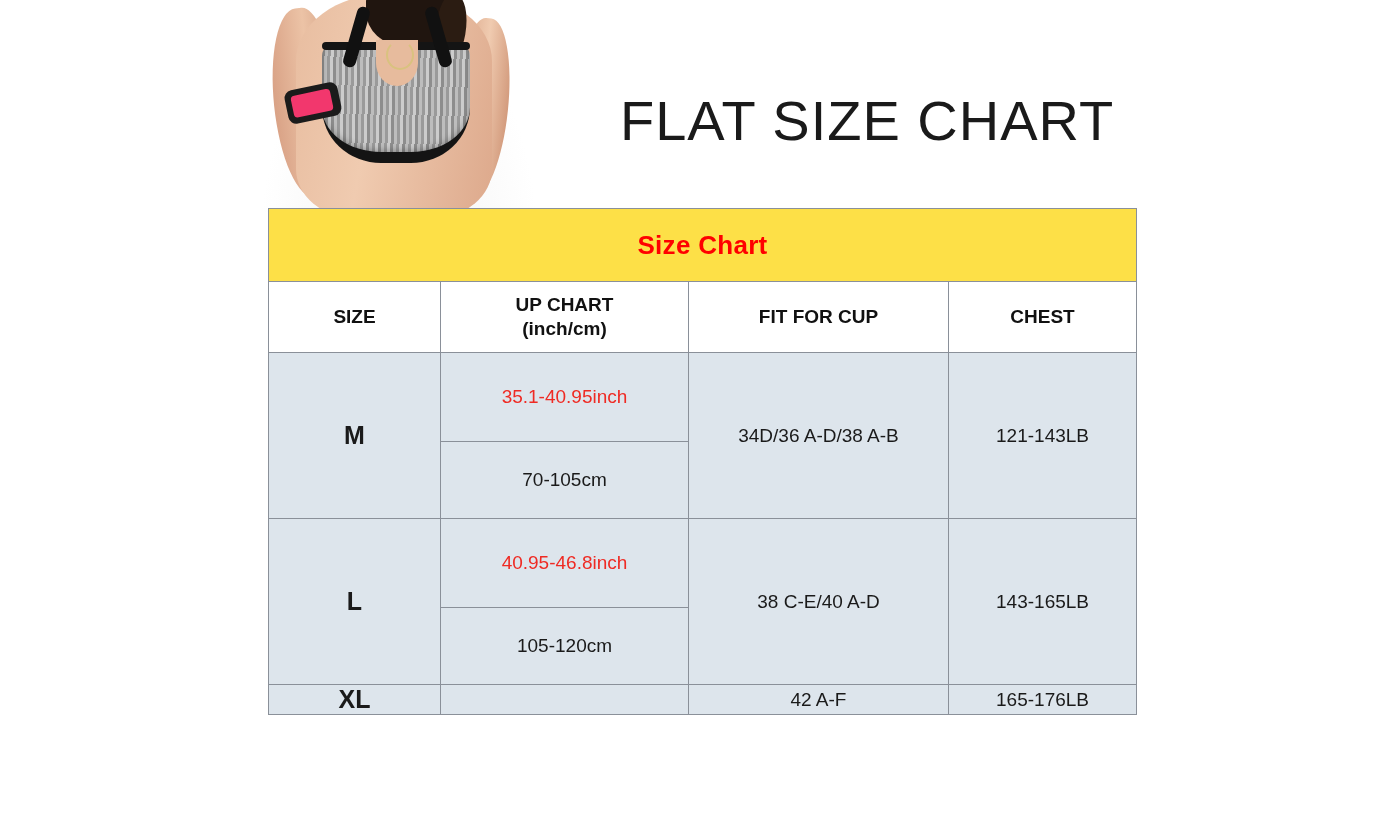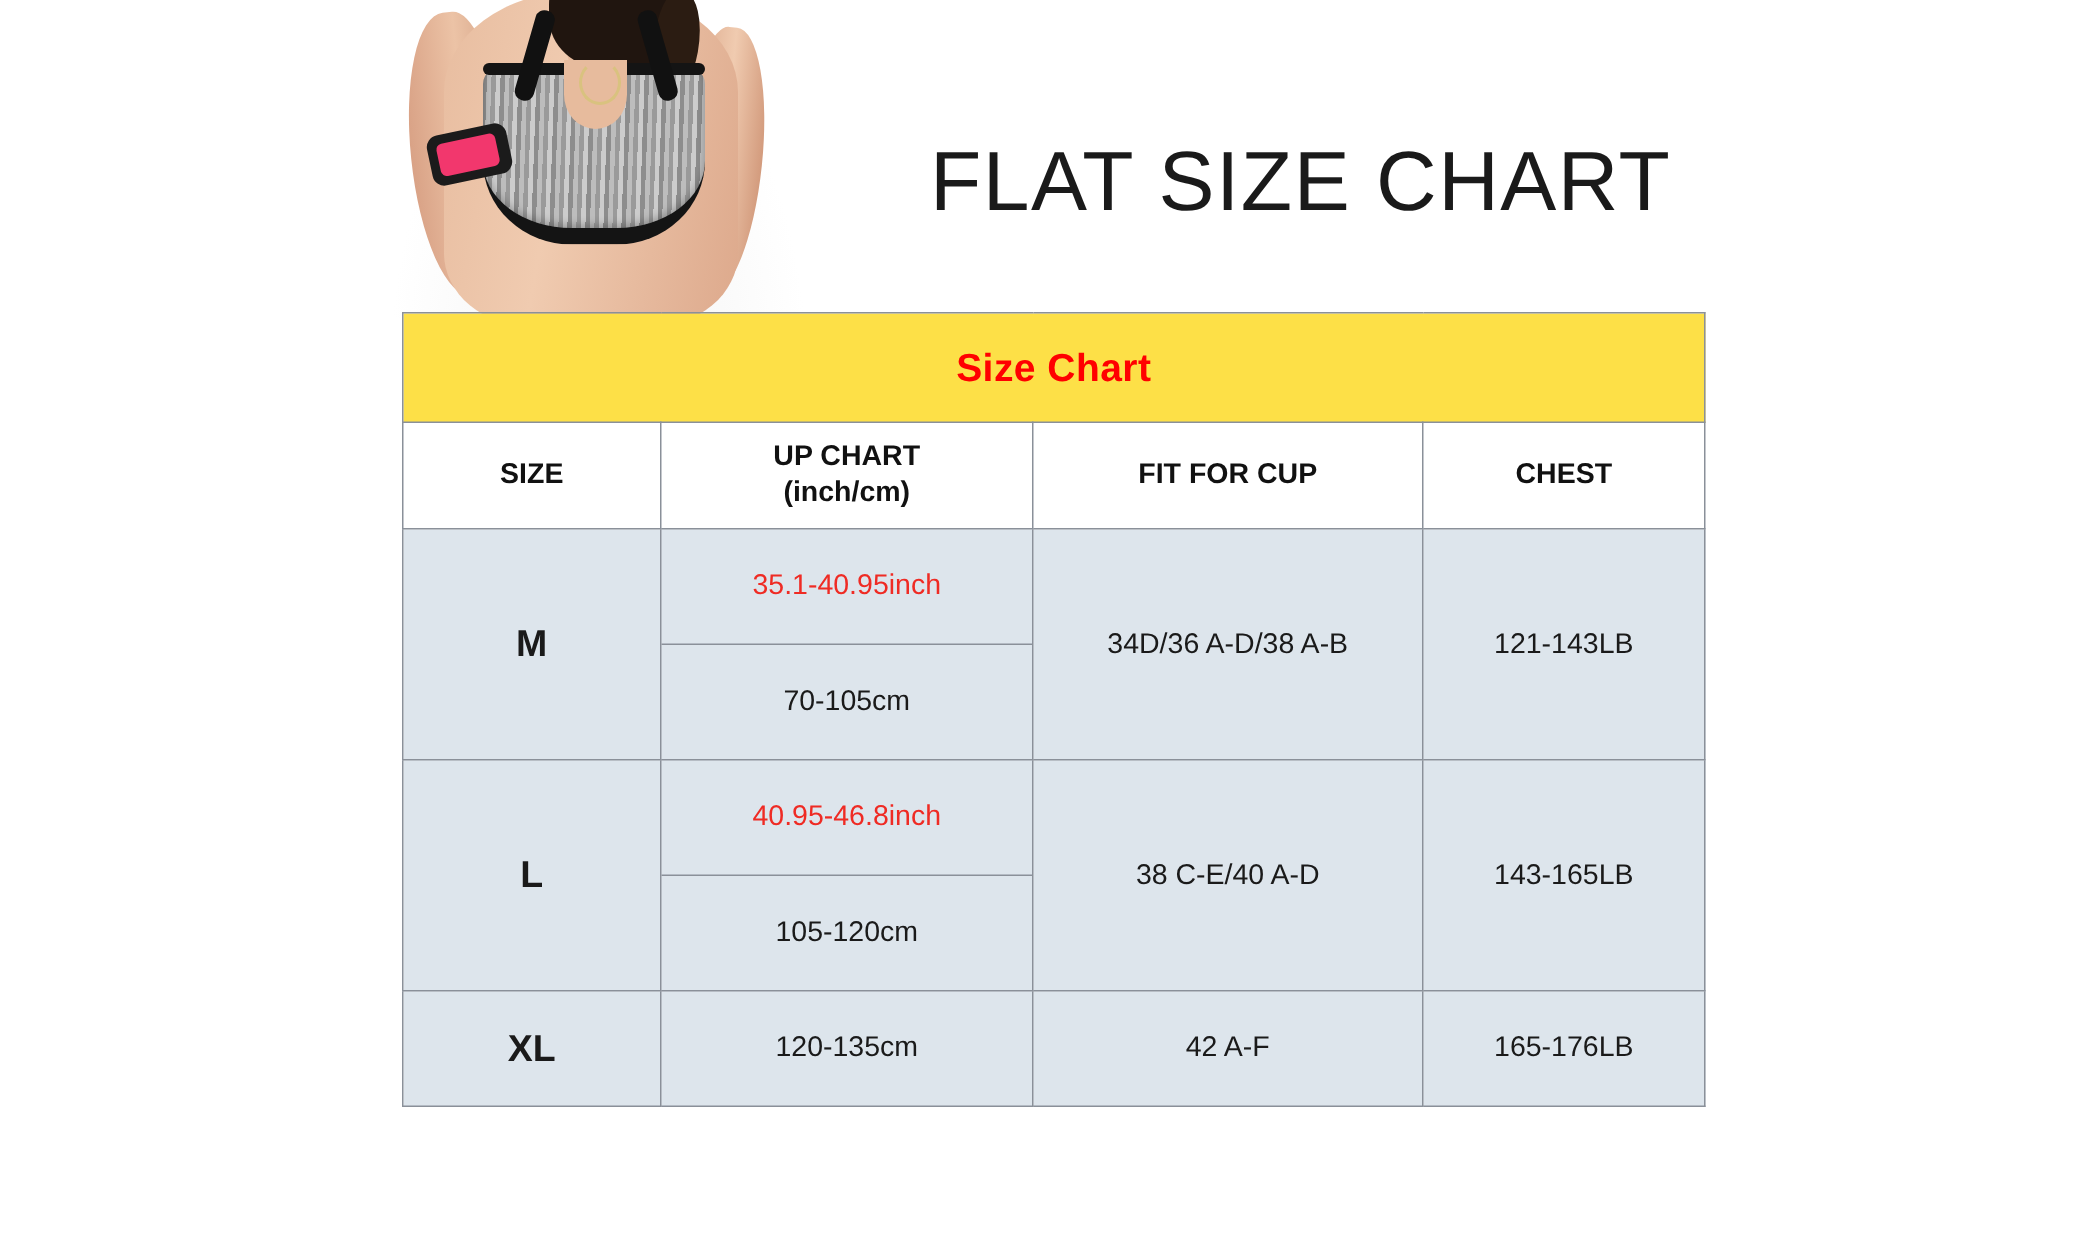--- a/index.html
+++ b/index.html
@@ -227,21 +227,21 @@
     background: #dde5ec;
     color: #1a1a1a;
     font-size: 19px;
   }
   .size-cell {
     font-size: 25px;
     font-weight: bold;
   }
   .inch {
     color: #ef2b24;
-    height: 76px;
+    height: 88px;
     font-size: 19px;
   }
   .cm {
     height: 76px;
     font-size: 19px;
   }
   .sub-table {
     width: 100%;
     border-collapse: collapse;
   }
@@ -335,23 +335,20 @@
       </td>
       <td class="cell">38 C-E/40 A-D</td>
       <td class="cell">143-165LB</td>
     </tr>
 
     <tr>
       <td class="cell size-cell">XL</td>
       <td class="cell">
         <table class="sub-table">
           <tbody>
-            <tr>
-                <td class="cell cm">120-135cm</td>
-              </tr>
           </tbody>
         </table>
       </td>
       <td class="cell">42 A-F</td>
       <td class="cell">165-176LB</td>
     </tr>
   </tbody>
 </table>
 
 </body></html>

